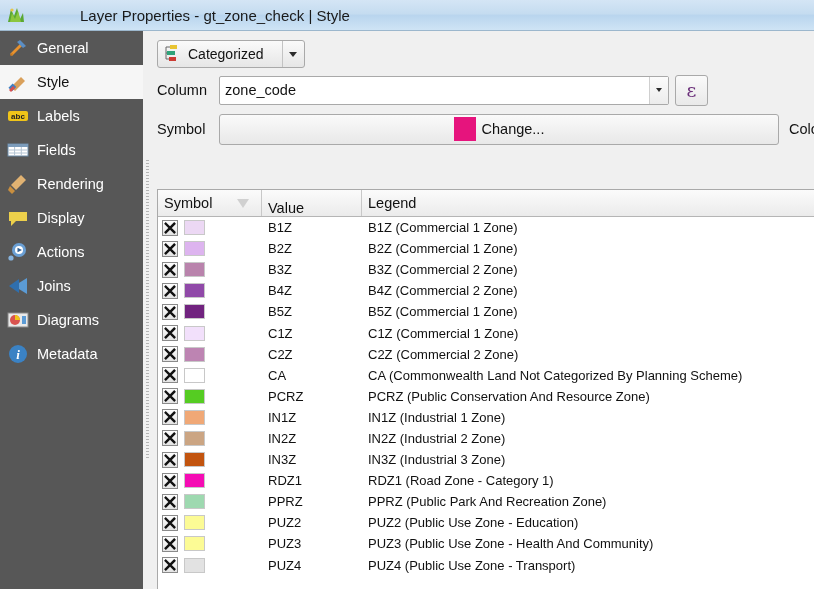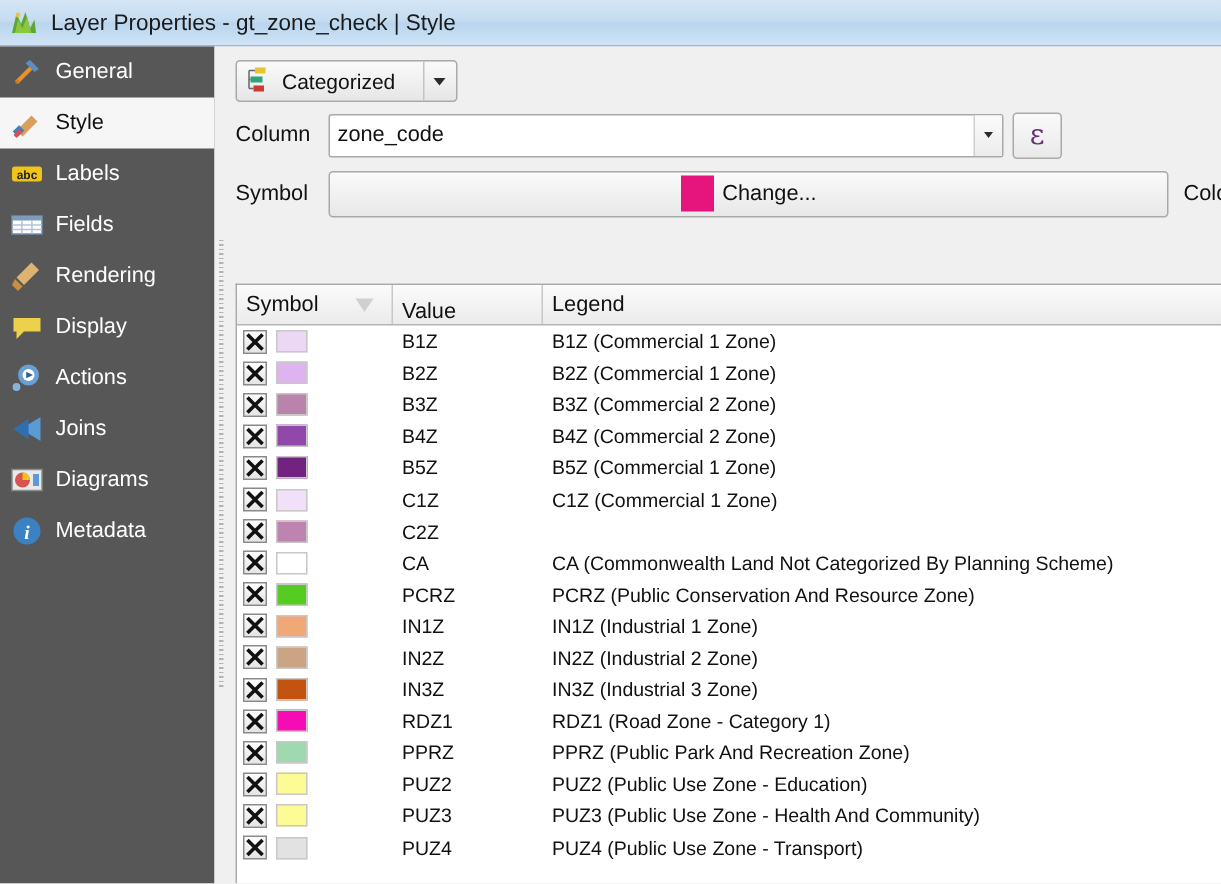--- a/index.html
+++ b/index.html
@@ -11,20 +11,21 @@
   }
 
   
   #titlebar {
     height: 31px;
     background: linear-gradient(to bottom, #d4e5f5 0%, #c5dcf0 45%, #b9d5ee 52%, #cfe4f5 100%);
     border-bottom: 1px solid #9cb7cd;
     display: flex; align-items: center;
     padding-left: 6px;
     position: relative;
+    gap: 46px;
   }
   #titlebar .tb-title {
     font-size: 15px;
     color: #1a1a1a;
     margin-left: 8px;
     white-space: nowrap;
   }
   .qgis-logo { width: 20px; height: 20px; display:block; }
 
   
@@ -506,20 +507,21 @@
           <div class="trow">
             <div class="cell-symbol">
               <span class="chk">
                 <svg width="12" height="12" viewBox="0 0 12 12">
                   <path d="M1.8 1.8 L10.2 10.2 M10.2 1.8 L1.8 10.2" stroke="#111" stroke-width="2.4" stroke-linecap="square"></path>
                 </svg>
               </span>
               <span class="sw" style="background: rgb(189, 132, 178);"></span>
             </div>
             <div class="cell-value">C2Z</div>
+            <div class="cell-legend">C2Z (Commercial 2 Zone)</div>
           </div>
           <div class="trow">
             <div class="cell-symbol">
               <span class="chk">
                 <svg width="12" height="12" viewBox="0 0 12 12">
                   <path d="M1.8 1.8 L10.2 10.2 M10.2 1.8 L1.8 10.2" stroke="#111" stroke-width="2.4" stroke-linecap="square"></path>
                 </svg>
               </span>
               <span class="sw" style="background: rgb(255, 255, 255);"></span>
             </div>

